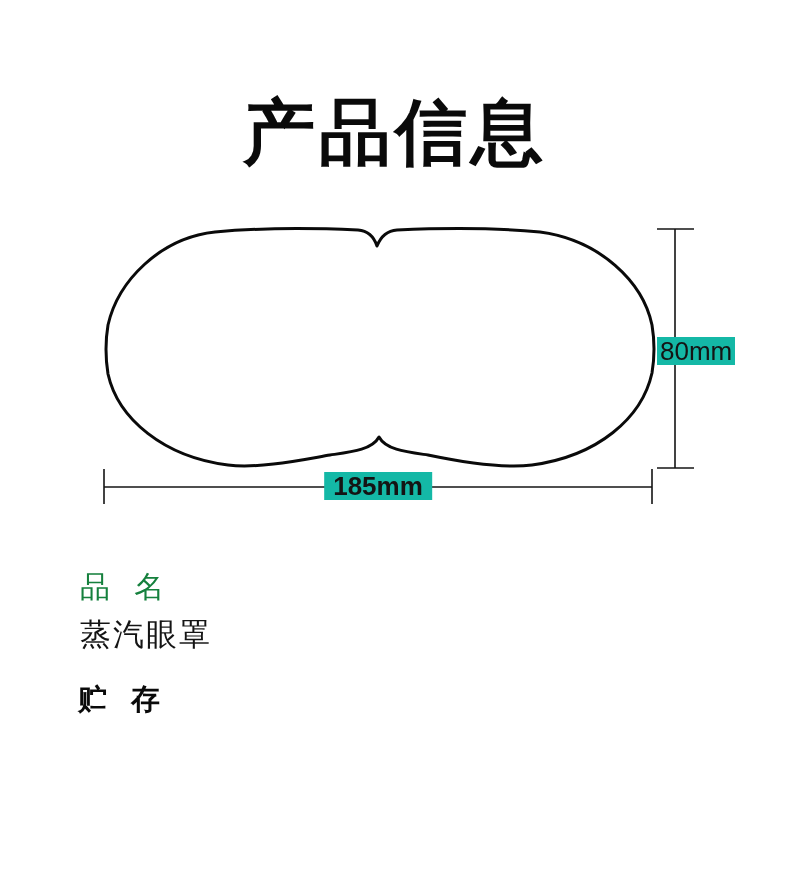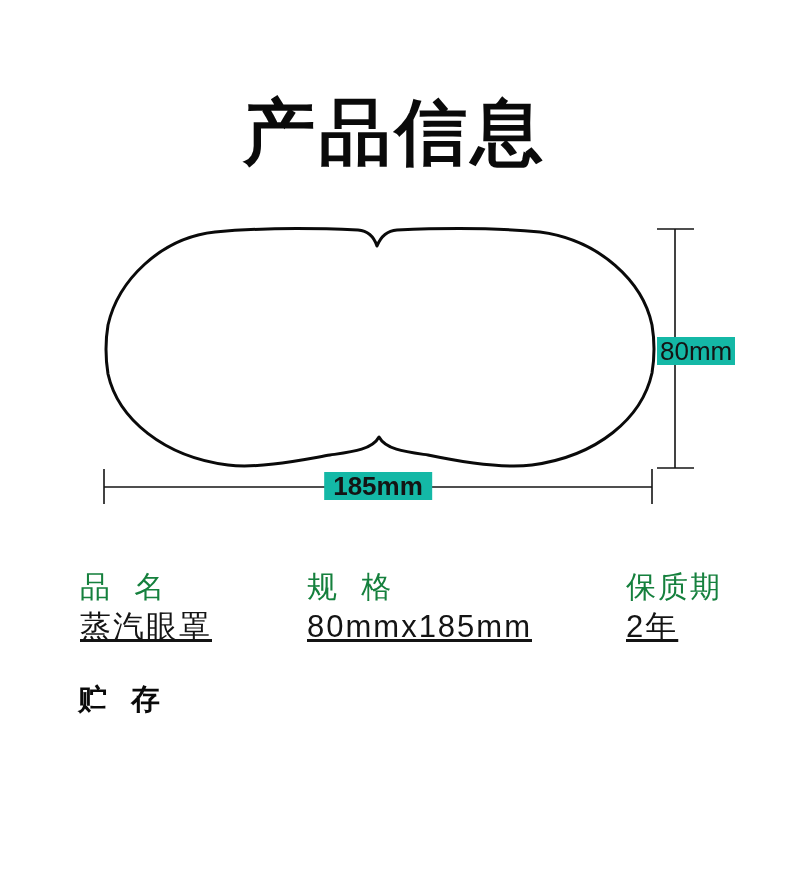--- a/index.html
+++ b/index.html
@@ -54,28 +54,27 @@
   .det-label {
     font-size: 30px;
     line-height: 32px;
     font-weight: 400;
     letter-spacing: 2px;
     word-spacing: 12px;
     color: #15803d;
     white-space: nowrap;
   }
   .det-value {
-    margin-top: 8px;
+    margin-top: 16px;
     font-size: 31px;
     line-height: 32px;
     font-weight: 400;
     letter-spacing: 2px;
     color: #141414;
     white-space: nowrap;
-    text-decoration: underline;
   }
 
   .storage-label {
     position: absolute;
     left: 78px; top: 684px;
     font-size: 29px;
     line-height: 31px;
     font-weight: 700;
     letter-spacing: 2px;
     word-spacing: 12px;
@@ -134,25 +133,17 @@
   </div>
 
   <div class="dim-label width">185mm</div>
   <div class="dim-label height">80mm</div>
 
   <div class="details-col c1">
     <div class="det-label">品 名</div>
     <div class="det-value">蒸汽眼罩</div>
   </div>
 
-  <div class="details-col c2">
-    <div class="det-label">规 格</div>
-    <div class="det-value">80mmx185mm</div>
-  </div>
 
-  <div class="details-col c3">
-    <div class="det-label">保质期</div>
-    <div class="det-value">2年</div>
-  </div>
 
   <div class="storage-label">贮 存</div>
 
 </div>
 
 </body></html>

